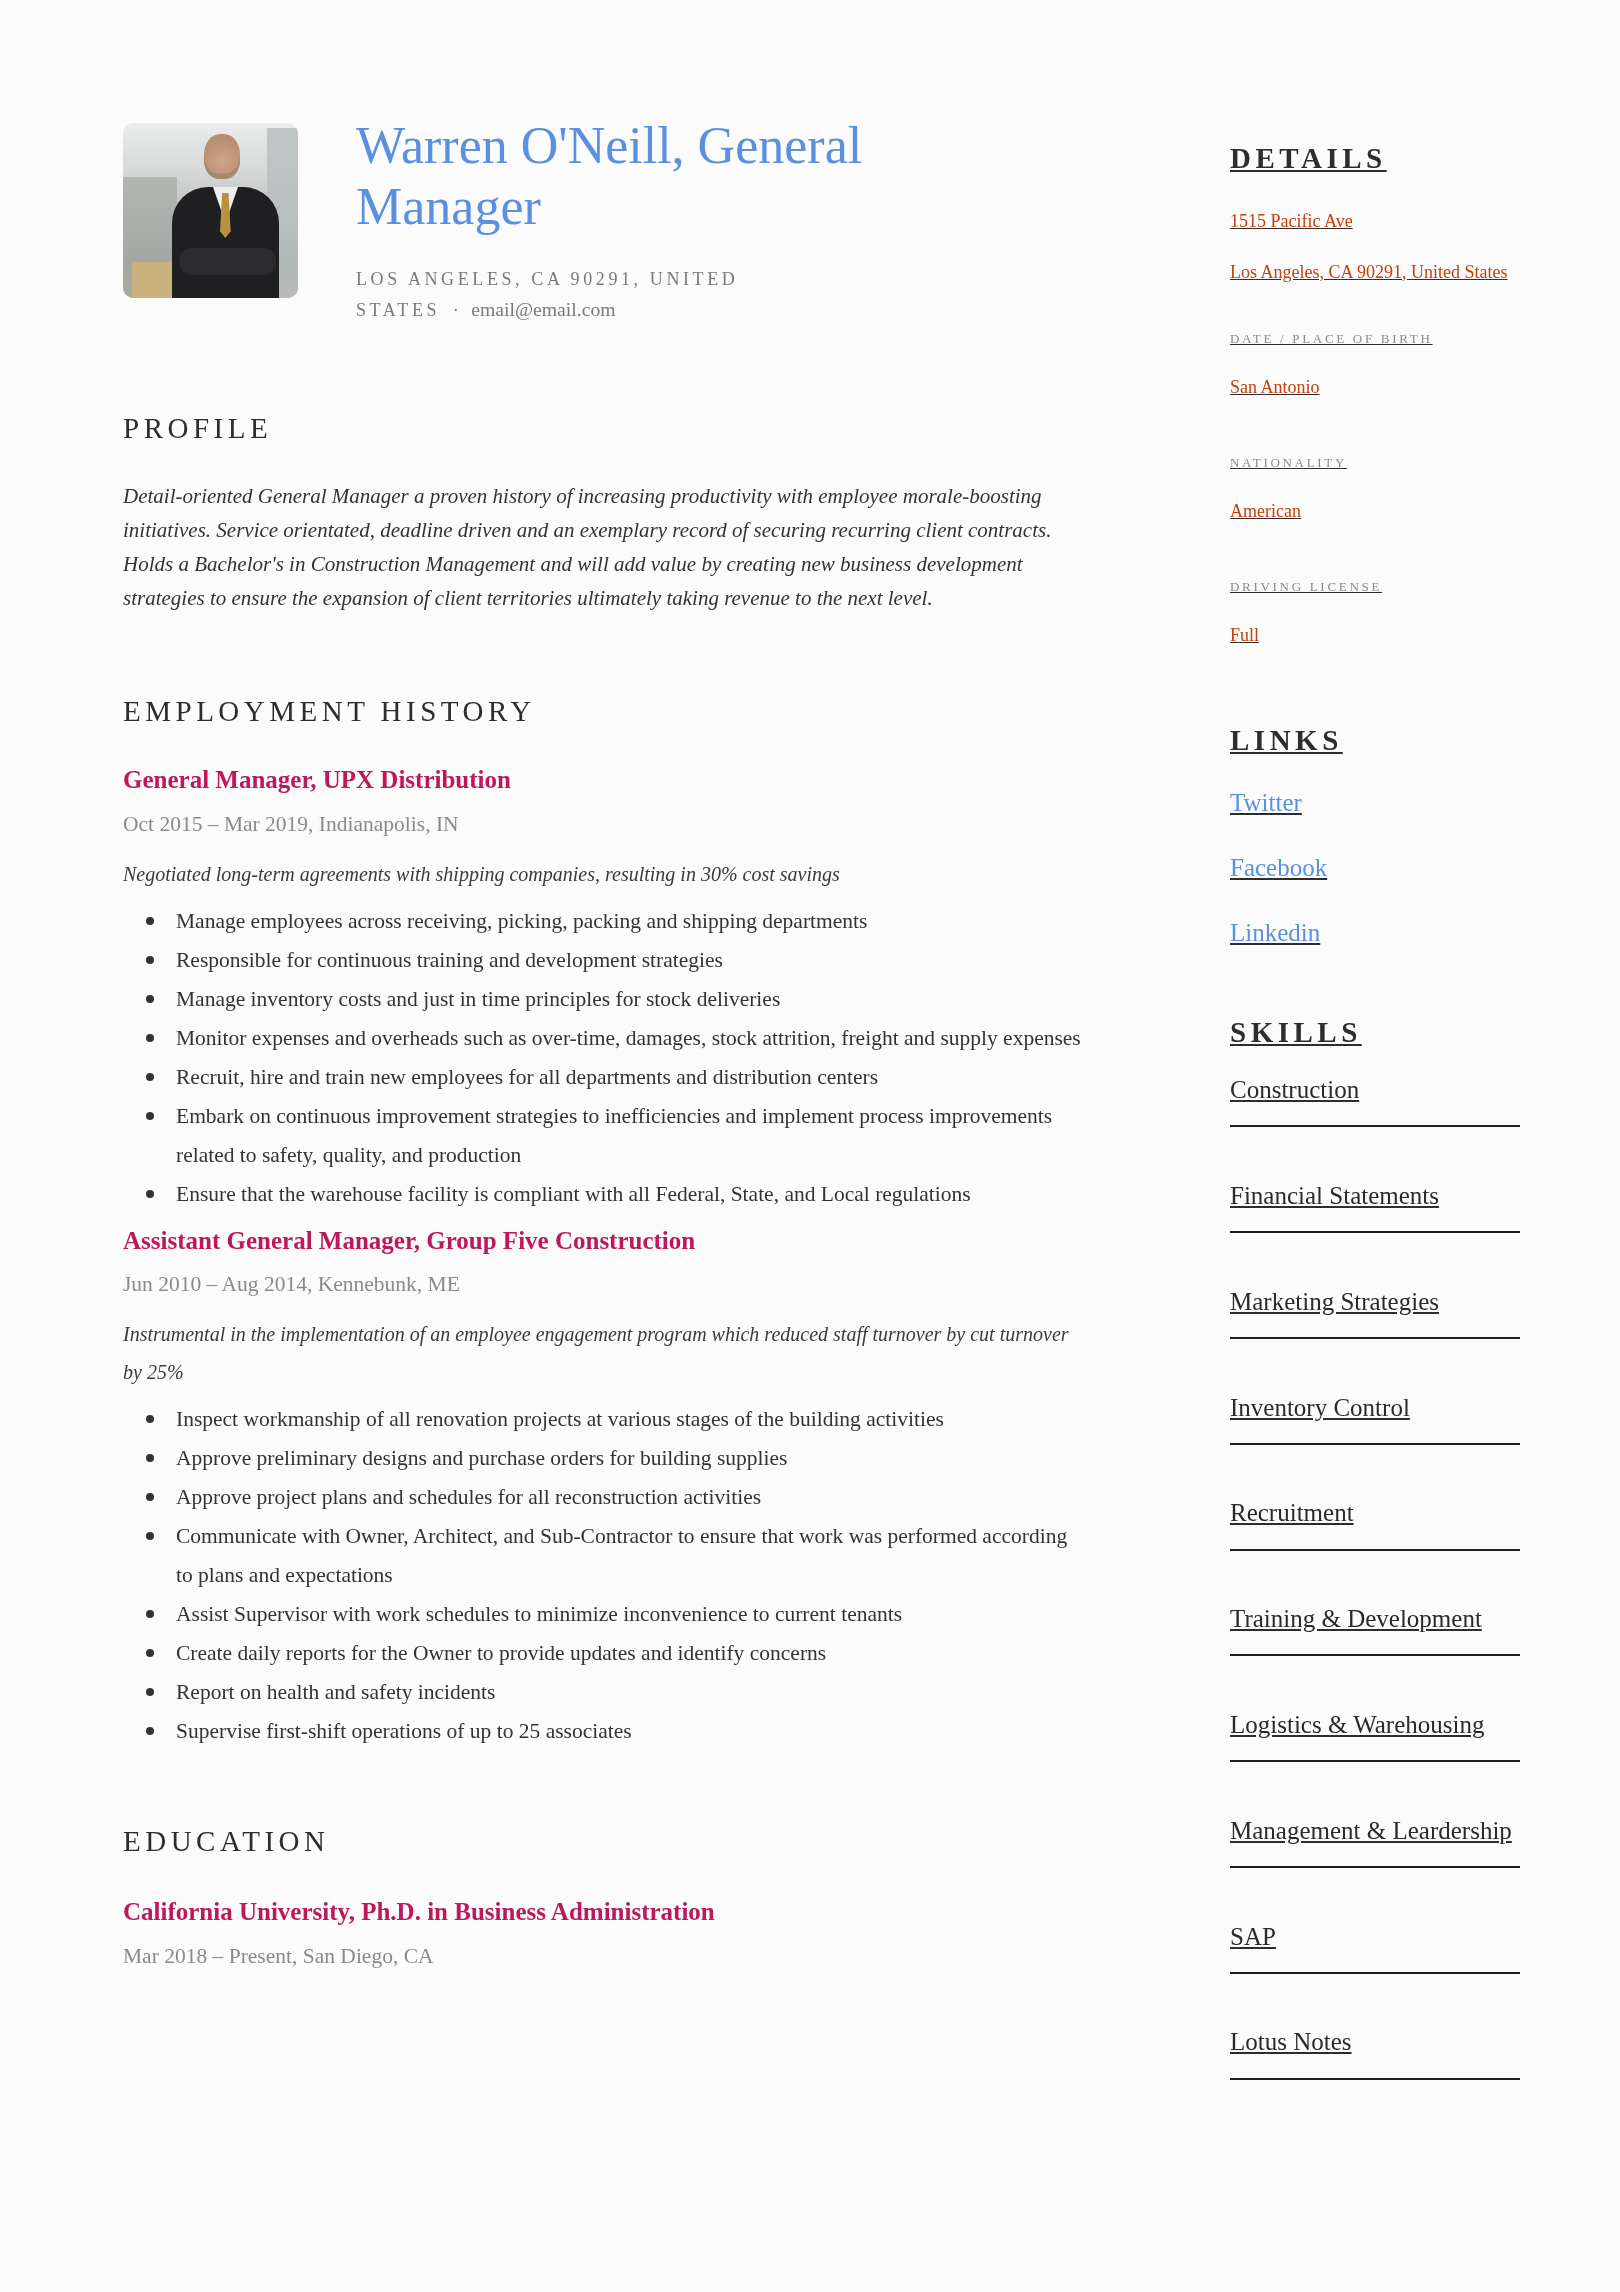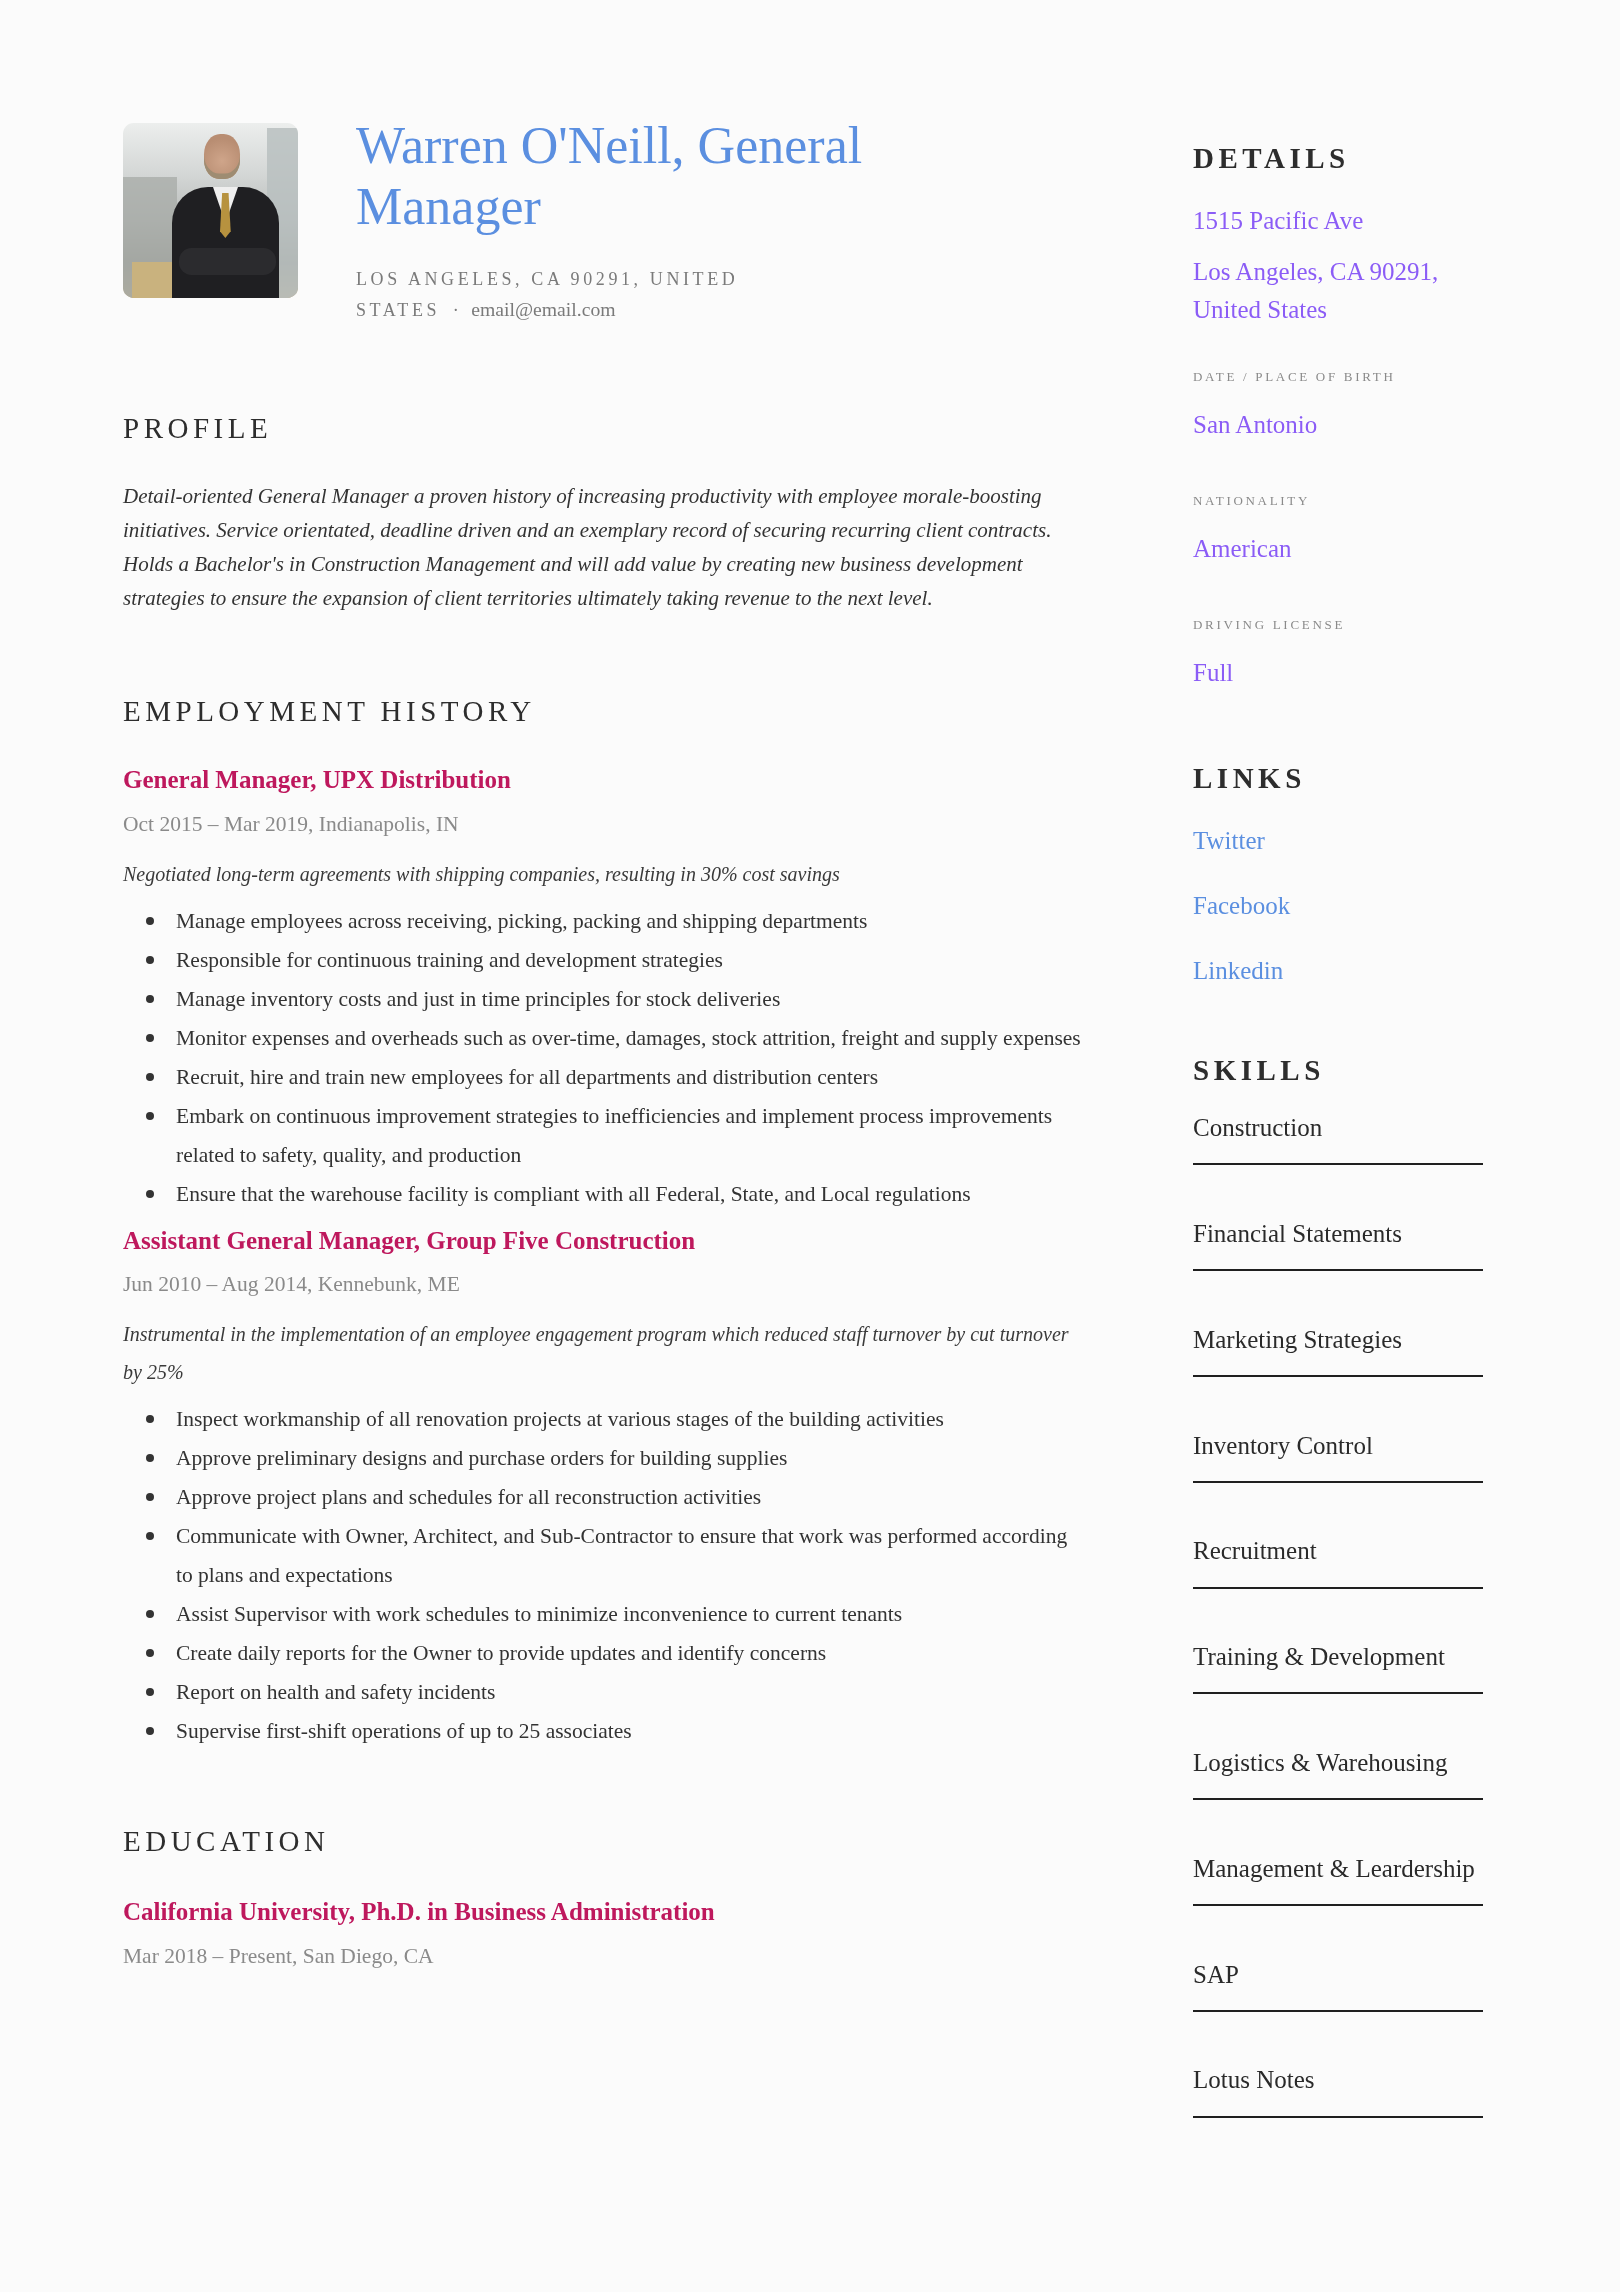--- a/index.html
+++ b/index.html
@@ -59,23 +59,23 @@
     .job-meta { margin-top: 10.7px; font-size: 21.5px; color: #8a8a8a; line-height: 30px; }
     .job-summary { margin-top: 16px; font-style: italic; font-size: 20px; line-height: 38px; color: #3a3a3a; }
     .bullets { list-style: none; margin-top: 9px; }
     .bullets li { position: relative; padding-left: 53px; font-size: 21.5px; line-height: 39px; color: #333; }
     .bullets li .bdot { position: absolute; left: 23px; top: 15px; width: 8px; height: 8px; border-radius: 50%; background: #333; }
     .job2 { margin-top: 9px; }
     .sec-education { margin-top: 74px; }
     .edu1 { margin-top: 36px; }
 
     
-    .side { position: absolute; left: 1193px; top: 142px; width: 290px; }
+    .side { position: absolute; left: 1230px; top: 142px; width: 290px; text-decoration: underline; }
     .side-title { font-size: 29px; letter-spacing: 4.5px; color: #2d2d2d; text-transform: uppercase; }
-    .side-value { font-size: 25px; line-height: 38px; color: #8b5cf6; }
+    .side-value { font-size: 18px; line-height: 38px; color: #c2410c; }
     .addr1 { margin-top: 27px; }
     .addr2 { margin-top: 12.5px; }
     .side-label { font-size: 13px; letter-spacing: 2.7px; color: #8a8a8a; text-transform: uppercase; line-height: 23px; }
     .lbl-birth { margin-top: 36px; }
     .val-birth { margin-top: 18px; }
     .lbl-nat { margin-top: 45px; }
     .val-nat { margin-top: 18px; }
     .lbl-dl { margin-top: 45px; }
     .val-dl { margin-top: 18px; }
     .links-title { margin-top: 70px; }

